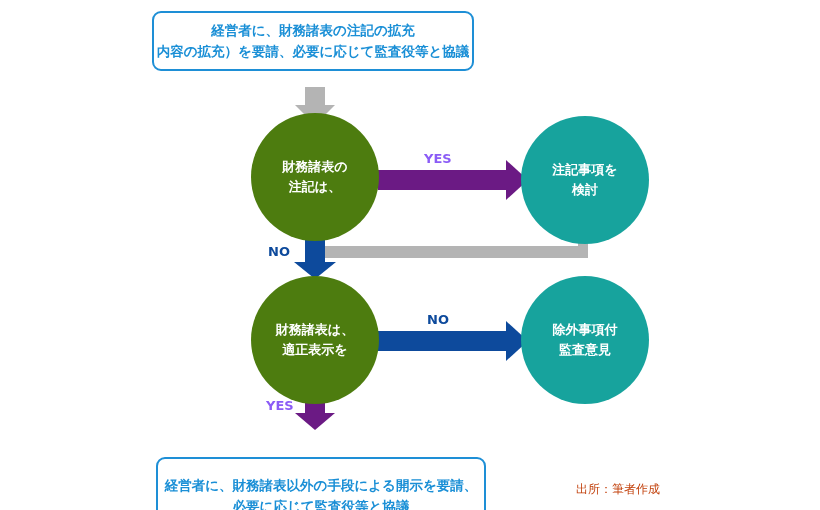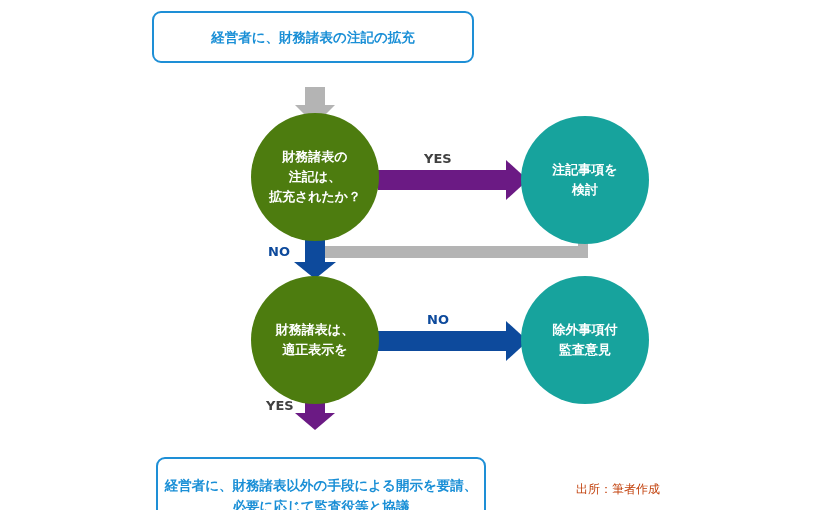--- a/index.html
+++ b/index.html
@@ -4,36 +4,36 @@
 <style>
   html, body { margin: 0; padding: 0; background: #ffffff; }
   body { width: 820px; height: 510px; position: relative; overflow: hidden;
          font-family: "DejaVu Sans", "Liberation Sans", sans-serif; }
   .box {
     position: absolute; box-sizing: border-box;
     border: 2px solid #1e8fd6; border-radius: 9px; background: #fff;
     color: #1a8fd6; font-weight: bold; font-size: 13.5px; line-height: 21px;
     text-align: center; display: flex; flex-direction: column; justify-content: center;
   }
-  #box-top { left: 152px; top: 11px; width: 322px; height: 52px; }
+  #box-top { left: 152px; top: 11px; width: 322px; height: 60px; }
   #box-bottom { left: 156px; top: 421px; width: 330px; height: 77px; margin-top: 36px; }
   .circle {
     position: absolute; border-radius: 50%; color: #fff; font-weight: bold;
     font-size: 13px; line-height: 20px; text-align: center;
     display: flex; flex-direction: column; justify-content: center; align-items: center;
   }
   .c-blue { background: #4d7c0f; width: 128px; height: 128px; }
   .c-teal { background: #17a39d; width: 128px; height: 128px; font-size: 13px; align-items: center; }
   #circle-q1 { left: 251px; top: 113px; }
   #circle-notes { left: 521px; top: 116px; }
   #circle-q2 { left: 251px; top: 276px; }
   #circle-qualified { left: 521px; top: 276px; }
   svg.conn { position: absolute; left: 0; top: 0; width: 820px; height: 510px; }
   .lbl { position: absolute; font-weight: bold; font-size: 13px; }
-  .lbl-purple { color: #404040; }
+  .lbl-purple { color: #8b5cf6; }
   .lbl-navy { color: #0d4a9c; }
   #source-note { position: absolute; left: 576px; top: 481px; font-size: 12px; color: #c2410c; }
 </style>
 </head>
 <body>
 
 <svg class="conn" viewBox="0 0 820 510">
 
   <g>
     <rect x="305" y="87" width="20" height="20" fill="#b4b4b4"></rect>
@@ -61,26 +61,26 @@
   </g>
 
   <g>
     <rect x="305" y="400" width="20" height="16" fill="#6b1a84"></rect>
     <polygon points="295,413 335,413 315,430" fill="#6b1a84"></polygon>
   </g>
 </svg>
 
 <div class="box" id="box-top">
   <div>経営者に、財務諸表の注記の拡充</div>
+  <div>内容の拡充）を要請、必要に応じて監査役等と協議</div>
 </div>
 
 <div class="circle c-blue" id="circle-q1">
   <div>財務諸表の</div>
   <div>注記は、</div>
-  <div>拡充されたか？</div>
 </div>
 
 <div class="circle c-teal" id="circle-notes">
   <div>注記事項を</div>
   <div>検討</div>
 </div>
 
 <div class="circle c-blue" id="circle-q2">
   <div>財務諸表は、</div>
   <div>適正表示を</div>

